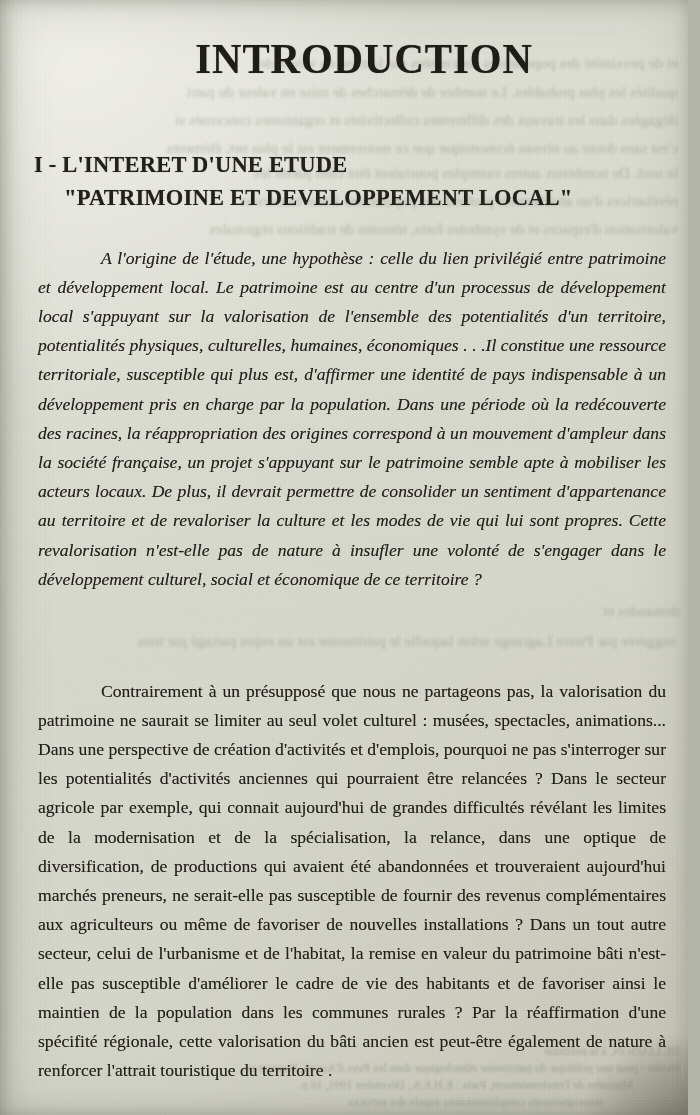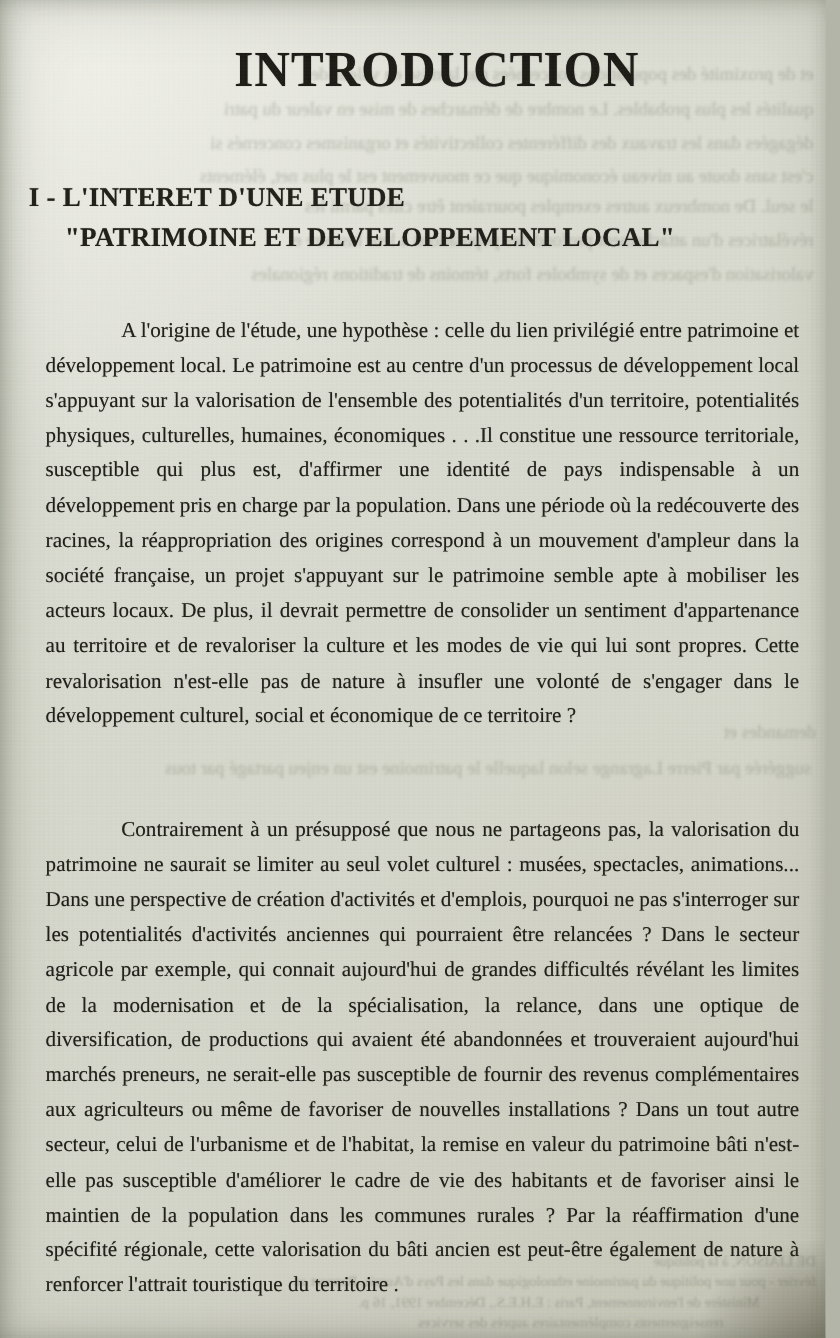--- a/index.html
+++ b/index.html
@@ -35,34 +35,34 @@
   }
   .title{
     position:absolute;top:7px;left:0;right:0;z-index:3;
     text-align:center;
     font-size:42px;font-weight:bold;letter-spacing:1px;
     transform:translateX(20px) scaleX(0.97);
     color:#1d1c17;
     text-shadow:0 0 0.8px rgba(30,29,24,0.6);
   }
   .heading{
-    position:absolute;top:148px;left:24px;z-index:3;
+    position:absolute;top:148px;left:34px;z-index:3;
     font-size:22.5px;font-weight:bold;line-height:33px;letter-spacing:0.2px;
     color:#201f19;
     text-shadow:0 0 0.7px rgba(32,31,26,0.55);
   }
   .heading .l2{padding-left:30px;}
   .para{
     position:absolute;left:38px;width:628px;z-index:3;
     font-size:17.6px;line-height:29.2px;
     text-align:justify;text-indent:63px;
     color:#201f19;
     text-shadow:0 0 0.6px rgba(32,31,26,0.5);
   }
-  #p1{top:243px;}
+  #p1{top:226px;font-style:italic;}
   #p2{top:659px;}
   .bleed{
     position:absolute;z-index:1;
     transform:scaleX(-1);
     filter:blur(1.4px);
     color:rgba(95,103,87,0.60);
     font-size:15.5px;line-height:1;
     white-space:nowrap;overflow:hidden;
     opacity:.55;
   }

